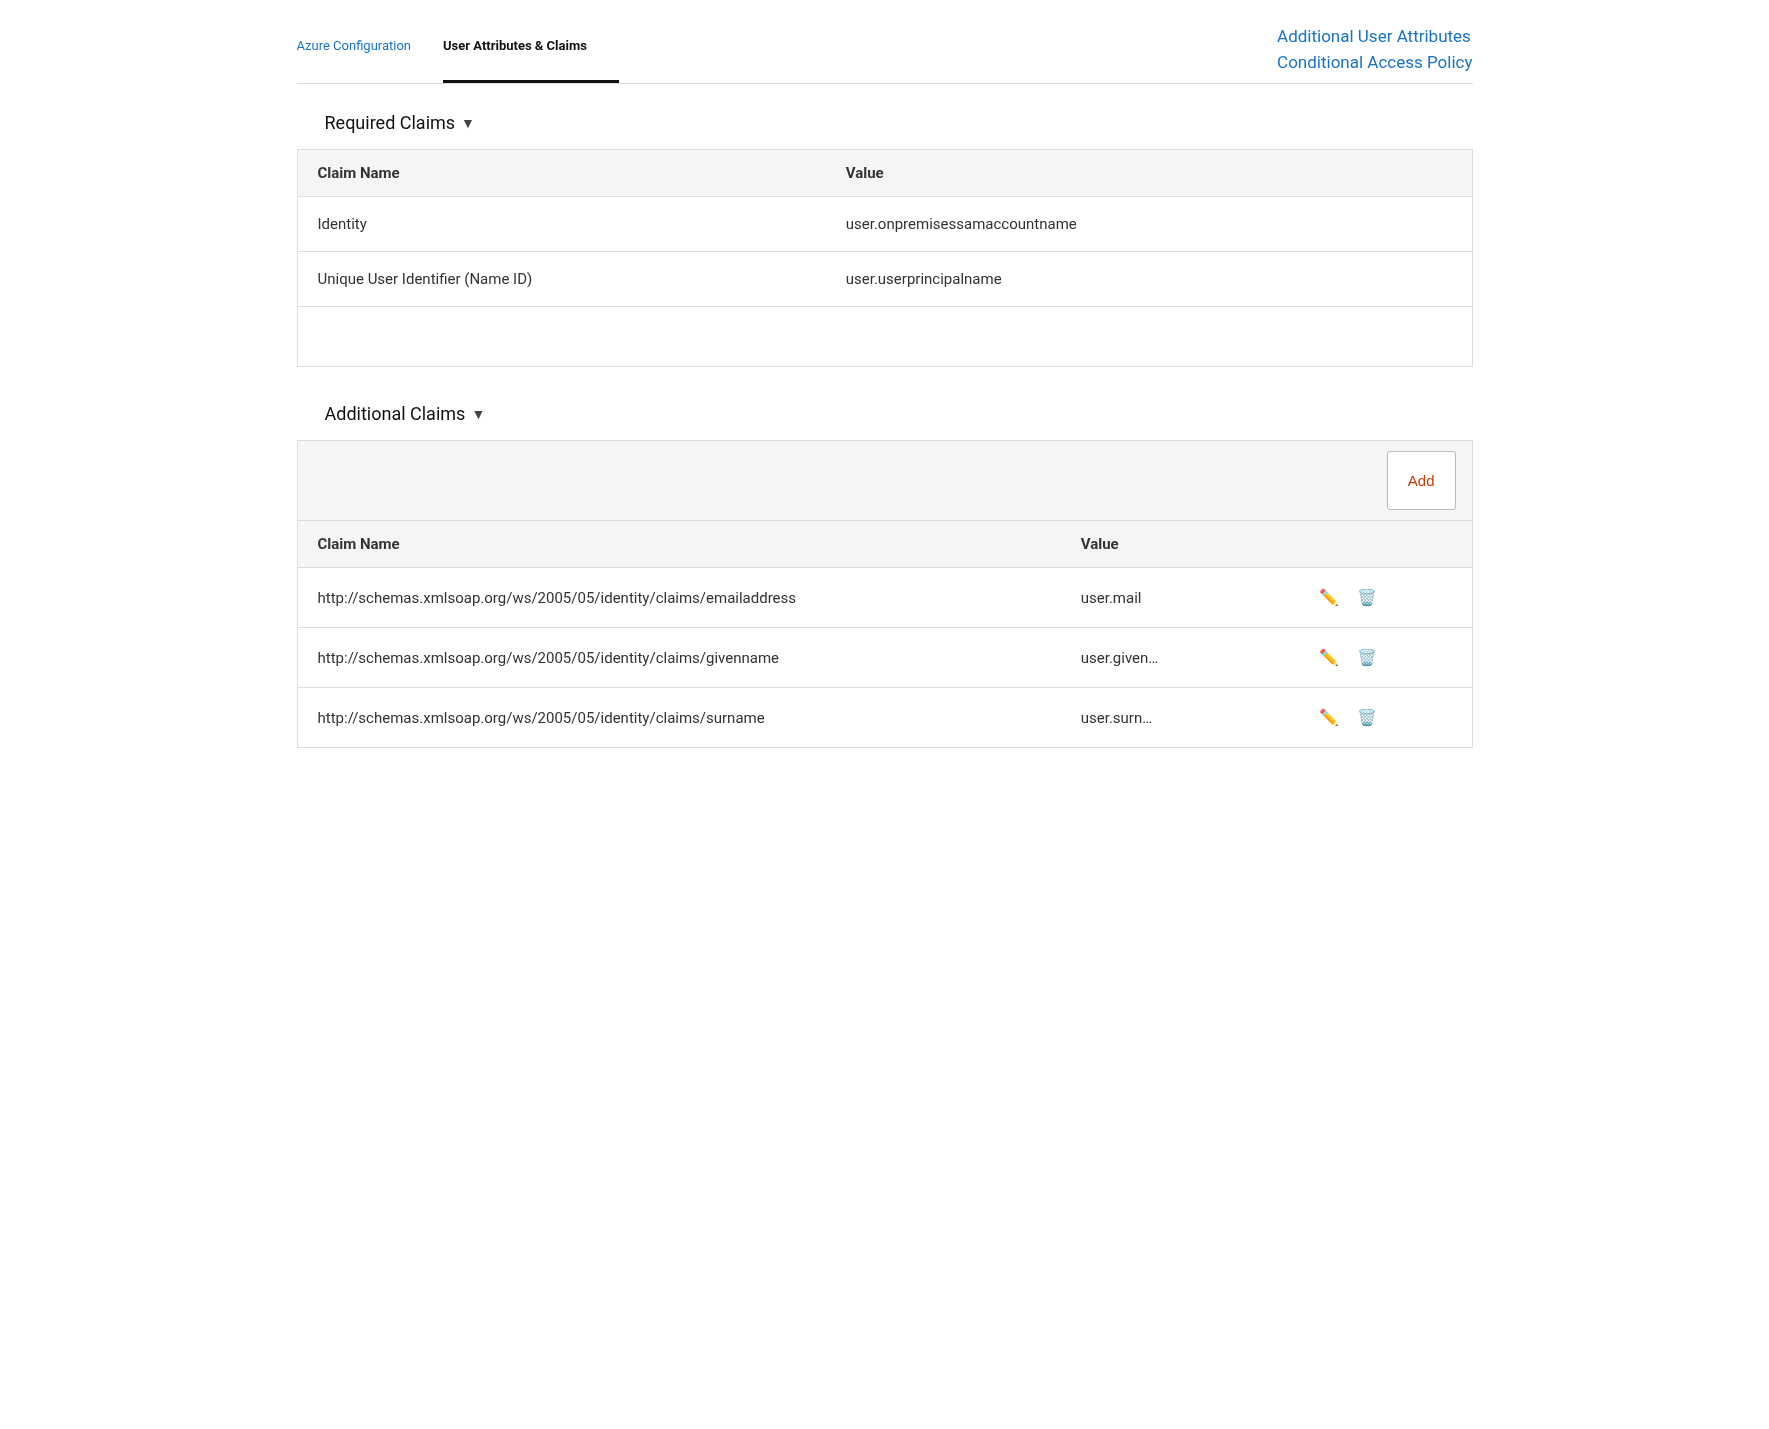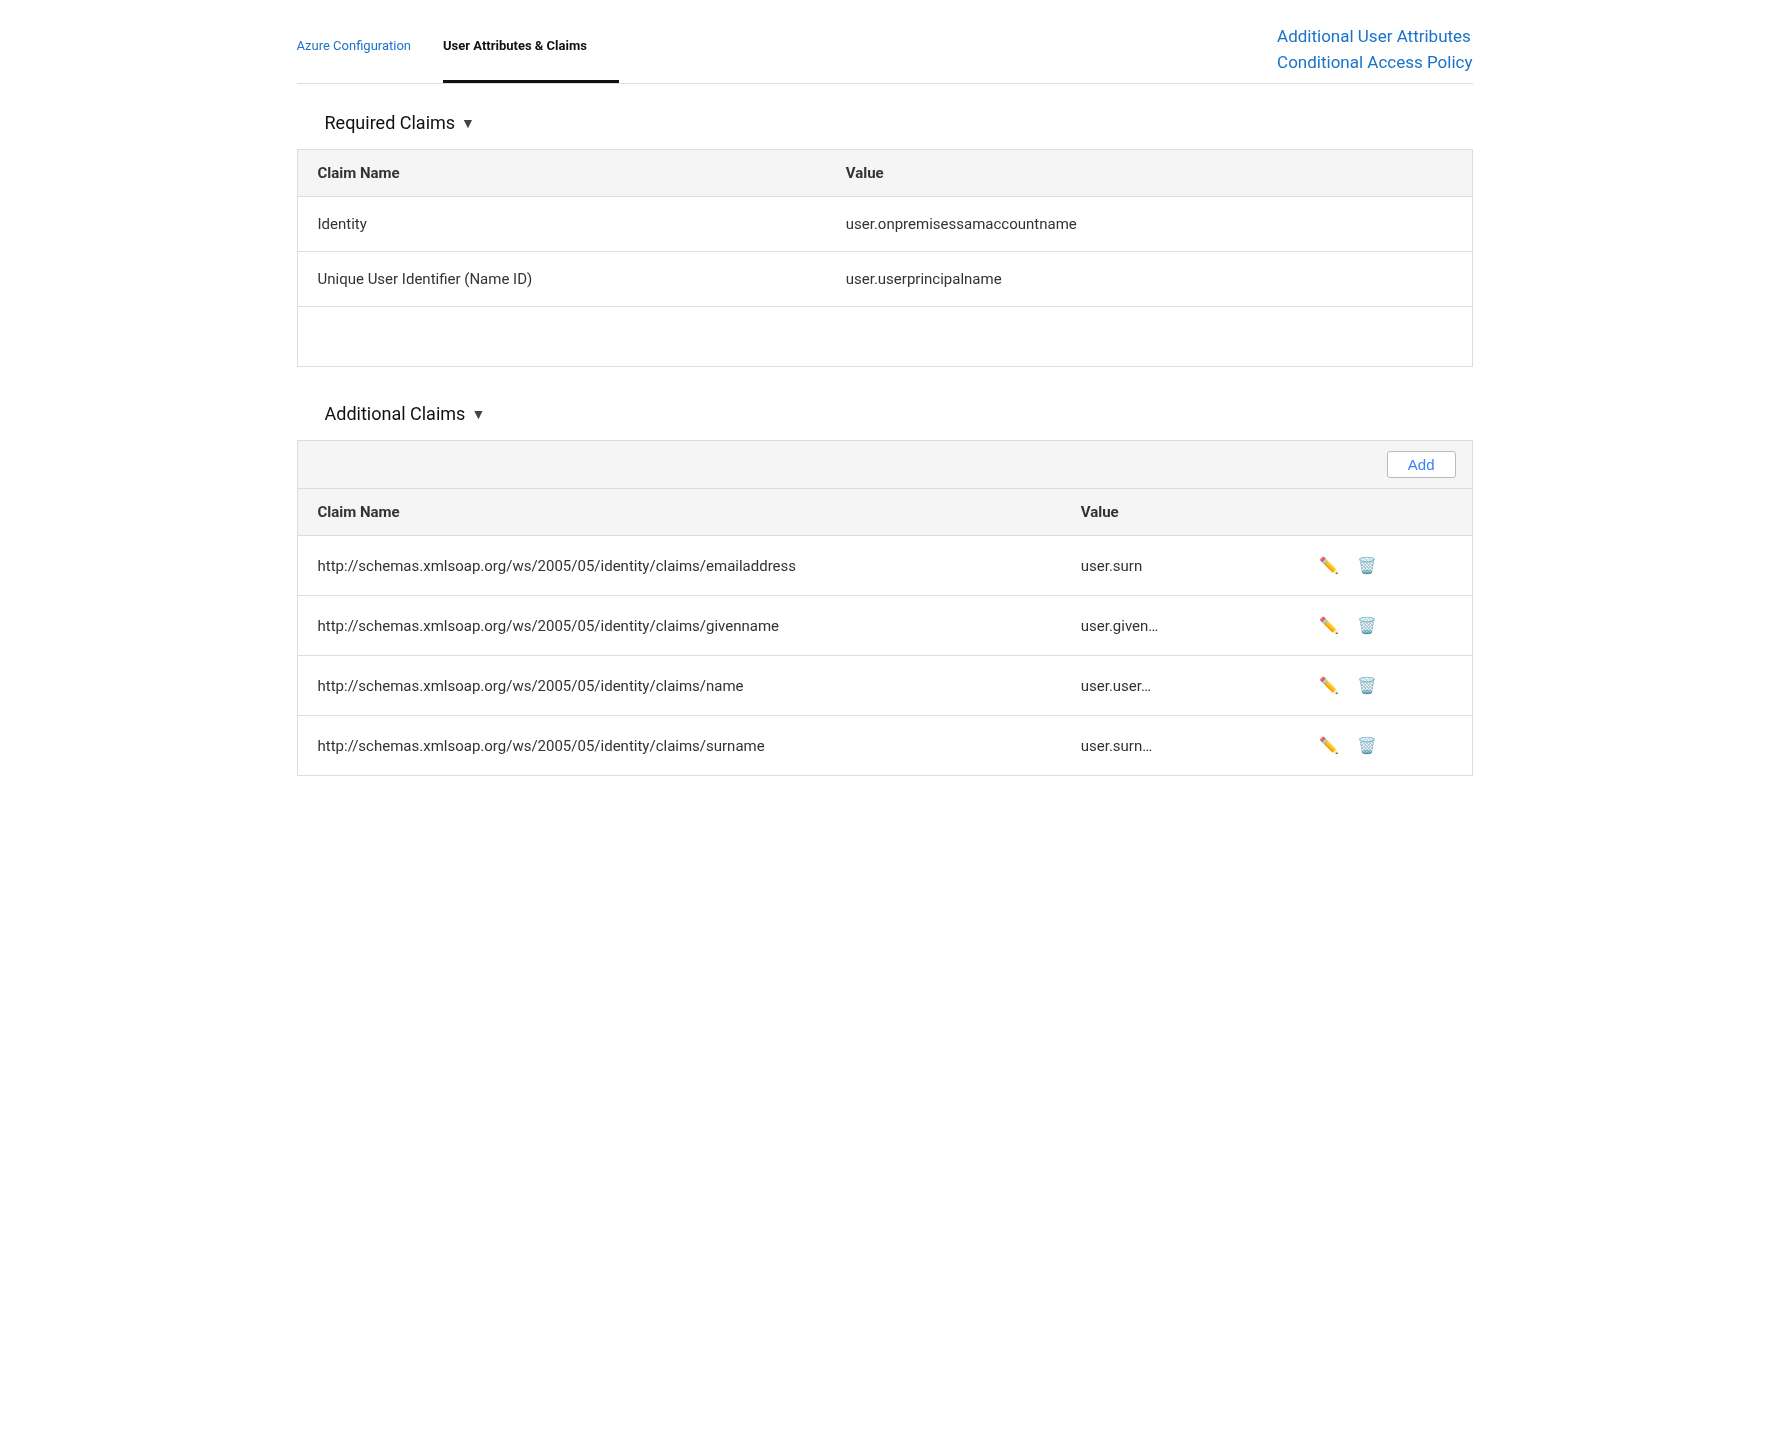--- a/index.html
+++ b/index.html
@@ -108,24 +108,24 @@
       border: 1px solid #ddd;
       border-bottom: none;
       padding: 10px 16px;
       display: flex;
       justify-content: flex-end;
       align-items: center;
     }
     .btn-add {
       background: #fff;
       border: 1px solid #bbb;
-      padding: 4px 20px;
-      font-size: 15px;
-      cursor: pointer;
-      color: #3b82f6;
+      padding: 20px 20px;
+      font-size: 15px;
+      cursor: pointer;
+      color: #c2410c;
       border-radius: 3px;
       margin-left: 48px;
     }
 
     
     .action-icons {
       display: flex;
       align-items: center;
       gap: 10px;
     }
@@ -200,49 +200,39 @@
     <thead>
       <tr>
         <th class="col-name">Claim Name</th>
         <th class="col-value">Value</th>
         <th class="col-actions"></th>
       </tr>
     </thead>
     <tbody id="additional-claims-body">
     <tr>
     <td>http://schemas.xmlsoap.org/ws/2005/05/identity/claims/emailaddress</td>
-    <td>user.surn</td>
+    <td>user.mail</td>
     <td>
       <div class="action-icons">
         <button class="icon-btn" title="Edit">✏️</button>
         <button class="icon-btn" title="Delete">🗑️</button>
       </div>
     </td>
   </tr>
         <tr>
     <td>http://schemas.xmlsoap.org/ws/2005/05/identity/claims/givenname</td>
     <td>user.given…</td>
     <td>
       <div class="action-icons">
         <button class="icon-btn" title="Edit">✏️</button>
         <button class="icon-btn" title="Delete">🗑️</button>
       </div>
     </td>
   </tr>
         <tr>
-    <td>http://schemas.xmlsoap.org/ws/2005/05/identity/claims/name</td>
-    <td>user.user…</td>
-    <td>
-      <div class="action-icons">
-        <button class="icon-btn" title="Edit">✏️</button>
-        <button class="icon-btn" title="Delete">🗑️</button>
-      </div>
-    </td>
-  </tr>
-        <tr>
     <td>http://schemas.xmlsoap.org/ws/2005/05/identity/claims/surname</td>
     <td>user.surn…</td>
     <td>
       <div class="action-icons">
         <button class="icon-btn" title="Edit">✏️</button>
         <button class="icon-btn" title="Delete">🗑️</button>
       </div>
     </td>
   </tr>
       </tbody>

